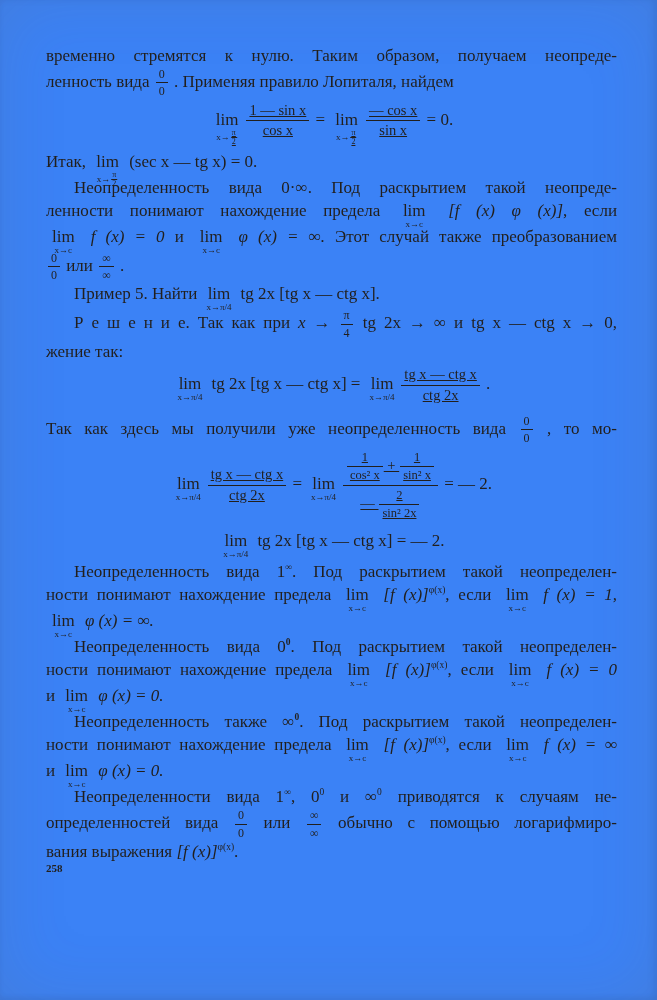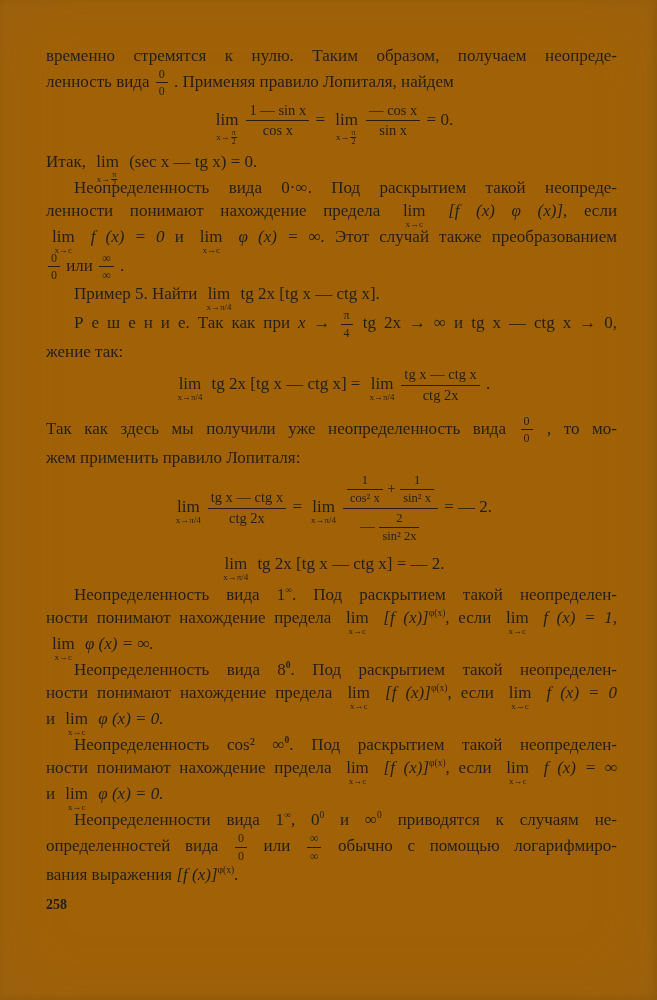--- a/index.html
+++ b/index.html
@@ -1,75 +1,74 @@
 <!DOCTYPE html>
 <html><head>
 <meta charset="utf-8">
 <style>
   html,body{margin:0;padding:0;background:#e8e5de;}
   .page{
     position:relative;width:657px;height:1000px;box-sizing:border-box;
-    background:#a16207;color:#221f1c;overflow:hidden;
+    background:#3b82f6;color:#221f1c;overflow:hidden;
     padding:44px 40px 0 46px;
     font-family:"Liberation Serif","DejaVu Serif",serif;
     font-size:17px;
     box-shadow:inset 0 0 70px rgba(110,100,80,.14), inset -4px 0 8px rgba(0,0,0,.06), inset 0 -3px 6px rgba(0,0,0,.04);
   }
   .pline{line-height:23px;}
   .ind{text-indent:28px;}
   .j{text-align:justify;text-align-last:justify;text-justify:inter-word;}
   .xb{padding-bottom:3px;}
   b.b{font-weight:normal;}
   i.m{font-style:italic;}
   sup.sup{font-size:9.5px;line-height:0;vertical-align:super;font-style:normal;}
   sup.sup.b{font-weight:bold;}
   .frac{display:inline-block;vertical-align:middle;text-align:center;
     font-size:12px;line-height:1.2;margin:0 2px;font-style:normal;text-indent:0;}
   .frac .fn{display:block;padding:0 3px 1px;border-bottom:1px solid #221f1c;}
   .frac .fd{display:block;padding:1px 3px 0;}
   .disp{text-align:center;margin:3px 0 10px;line-height:1.1;}
-  .disp .frac{font-size:14.5px;}
+  .disp .frac{font-size:14.5px;text-decoration:underline;}
   .disp .frac .frac{font-size:12.5px;margin:1px 1px;}
   .lim{display:inline-block;position:relative;margin:0 6px;line-height:1;
     font-style:normal;text-indent:0;}
   .lim .limsub{position:absolute;top:100%;left:50%;transform:translateX(-50%);
     font-size:9px;line-height:1;white-space:nowrap;margin-top:1px;}
   .lim .limsub .frac{font-size:8px;margin:0 1px;line-height:1.1;}
   .lim .limsub .frac .fn{padding:0 1px;border-bottom:1px solid #221f1c;}
   .lim .limsub .frac .fd{padding:0 1px;}
-  .pagenum{margin-top:12px;font-weight:bold;font-size:14px;line-height:1;}
+  .pagenum{font-weight:bold;font-size:11px;line-height:1;}
 </style>
 </head>
 <body>
 
 <div class="page">
   <div id="content">
       <div class="pline j">временно стремятся к нулю. Таким образом, получаем неопреде-</div>
       <div class="pline">ленность вида <span class="frac"><span class="fn">0</span><span class="fd">0</span></span> . Применяя правило Лопиталя, найдем</div>
       <div class="disp"><span class="lim"><span class="limword">lim</span><span class="limsub">x→<span class="frac"><span class="fn">π</span><span class="fd">2</span></span></span></span><span class="frac"><span class="fn">1 — sin x</span><span class="fd">cos x</span></span> = <span class="lim"><span class="limword">lim</span><span class="limsub">x→<span class="frac"><span class="fn">π</span><span class="fd">2</span></span></span></span><span class="frac"><span class="fn">— cos x</span><span class="fd">sin x</span></span> = 0.</div>
       <div class="pline xb">Итак,  <span class="lim"><span class="limword">lim</span><span class="limsub">x→<span class="frac"><span class="fn">π</span><span class="fd">2</span></span></span></span> (sec x — tg x) = 0.</div>
       <div class="pline ind j"><b class="b">Неопределенность вида 0·∞.</b> Под раскрытием такой неопреде-</div>
       <div class="pline j xb">ленности понимают нахождение предела <span class="lim"><span class="limword">lim</span><span class="limsub">x→c</span></span><i class="m"> [f (x) φ (x)]</i>,  если</div>
       <div class="pline j xb"><span class="lim"><span class="limword">lim</span><span class="limsub">x→c</span></span><i class="m"> f (x) = 0</i> и <span class="lim"><span class="limword">lim</span><span class="limsub">x→c</span></span><i class="m"> φ (x) = ∞.</i> Этот случай также преобразованием</div>
       <div class="pline"><span class="frac"><span class="fn">0</span><span class="fd">0</span></span> или <span class="frac"><span class="fn">∞</span><span class="fd">∞</span></span> .</div>
       <div class="pline ind xb"><b class="b">Пример 5.</b> Найти <span class="lim"><span class="limword">lim</span><span class="limsub">x→π/4</span></span> tg 2x [tg x — ctg x].</div>
       <div class="pline ind j">Р е ш е н и е.  Так как при <i class="m">x → </i><span class="frac"><span class="fn">π</span><span class="fd">4</span></span>  tg 2x → ∞ и tg x — ctg x → 0,</div>
       <div class="pline">жение так:</div>
       <div class="disp"><span class="lim"><span class="limword">lim</span><span class="limsub">x→π/4</span></span> tg 2x [tg x — ctg x] = <span class="lim"><span class="limword">lim</span><span class="limsub">x→π/4</span></span><span class="frac"><span class="fn">tg x — ctg x</span><span class="fd">ctg 2x</span></span> .</div>
       <div class="pline j">Так как здесь мы получили уже неопределенность вида <span class="frac"><span class="fn">0</span><span class="fd">0</span></span> , то мо-</div>
-      <div class="pline">жем применить правило Лопиталя:</div>
       <div class="disp"><span class="lim"><span class="limword">lim</span><span class="limsub">x→π/4</span></span><span class="frac"><span class="fn">tg x — ctg x</span><span class="fd">ctg 2x</span></span> = <span class="lim"><span class="limword">lim</span><span class="limsub">x→π/4</span></span><span class="frac"><span class="fn"><span class="frac"><span class="fn">1</span><span class="fd">cos² x</span></span> + <span class="frac"><span class="fn">1</span><span class="fd">sin² x</span></span></span><span class="fd">— <span class="frac"><span class="fn">2</span><span class="fd">sin² 2x</span></span></span></span> = — 2.</div>
       <div class="disp"><span class="lim"><span class="limword">lim</span><span class="limsub">x→π/4</span></span> tg 2x [tg x — ctg x] = — 2.</div>
       <div class="pline ind j"><b class="b">Неопределенность вида 1</b><sup class="sup b">∞</sup><b class="b">.</b> Под раскрытием такой неопределен-</div>
       <div class="pline j xb">ности понимают нахождение предела <span class="lim"><span class="limword">lim</span><span class="limsub">x→c</span></span><i class="m"> [f (x)]</i><sup class="sup">φ(x)</sup>, если <span class="lim"><span class="limword">lim</span><span class="limsub">x→c</span></span><i class="m"> f (x) = 1,</i></div>
       <div class="pline xb"><span class="lim"><span class="limword">lim</span><span class="limsub">x→c</span></span><i class="m"> φ (x) = ∞.</i></div>
-      <div class="pline ind j"><b class="b">Неопределенность вида 8</b><sup class="sup b">0</sup><b class="b">.</b> Под раскрытием такой неопределен-</div>
+      <div class="pline ind j"><b class="b">Неопределенность вида 0</b><sup class="sup b">0</sup><b class="b">.</b> Под раскрытием такой неопределен-</div>
       <div class="pline j xb">ности понимают нахождение предела <span class="lim"><span class="limword">lim</span><span class="limsub">x→c</span></span><i class="m"> [f (x)]</i><sup class="sup">φ(x)</sup>, если <span class="lim"><span class="limword">lim</span><span class="limsub">x→c</span></span><i class="m"> f (x) = 0</i></div>
       <div class="pline xb">и <span class="lim"><span class="limword">lim</span><span class="limsub">x→c</span></span><i class="m"> φ (x) = 0.</i></div>
-      <div class="pline ind j"><b class="b">Неопределенность cos² ∞</b><sup class="sup b">0</sup><b class="b">.</b> Под раскрытием такой неопределен-</div>
+      <div class="pline ind j"><b class="b">Неопределенность также ∞</b><sup class="sup b">0</sup><b class="b">.</b> Под раскрытием такой неопределен-</div>
       <div class="pline j xb">ности понимают нахождение предела <span class="lim"><span class="limword">lim</span><span class="limsub">x→c</span></span><i class="m"> [f (x)]</i><sup class="sup">φ(x)</sup>, если <span class="lim"><span class="limword">lim</span><span class="limsub">x→c</span></span><i class="m"> f (x) = ∞</i></div>
       <div class="pline xb">и <span class="lim"><span class="limword">lim</span><span class="limsub">x→c</span></span><i class="m"> φ (x) = 0.</i></div>
       <div class="pline ind j">Неопределенности вида 1<sup class="sup">∞</sup>, 0<sup class="sup">0</sup> и ∞<sup class="sup">0</sup> приводятся к случаям не-</div>
       <div class="pline j">определенностей вида <span class="frac"><span class="fn">0</span><span class="fd">0</span></span> или <span class="frac"><span class="fn">∞</span><span class="fd">∞</span></span> обычно с помощью логарифмиро-</div>
       <div class="pline">вания выражения <i class="m">[f (x)]</i><sup class="sup">φ(x)</sup>.</div>
     </div>
   <div class="pagenum">258</div>
 </div>
 
 </body></html>

